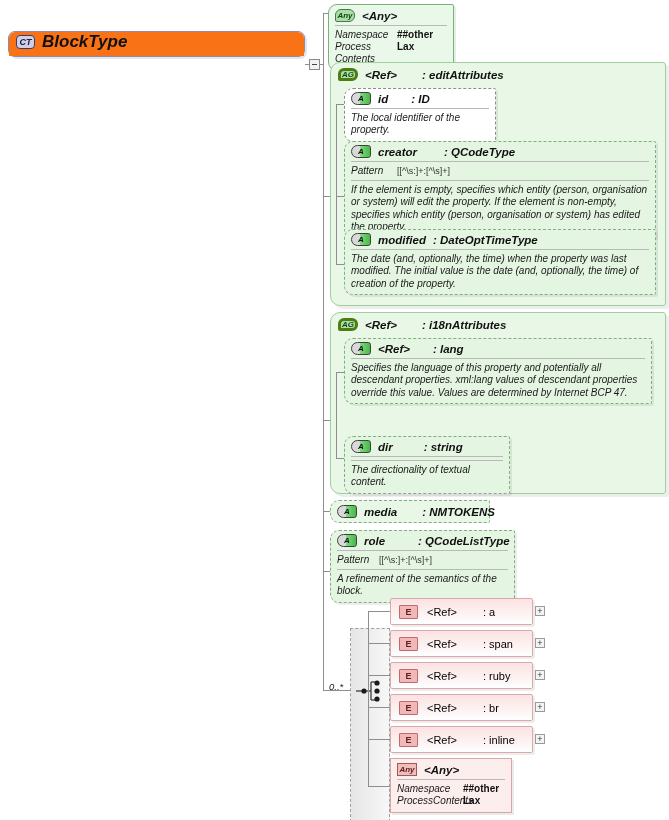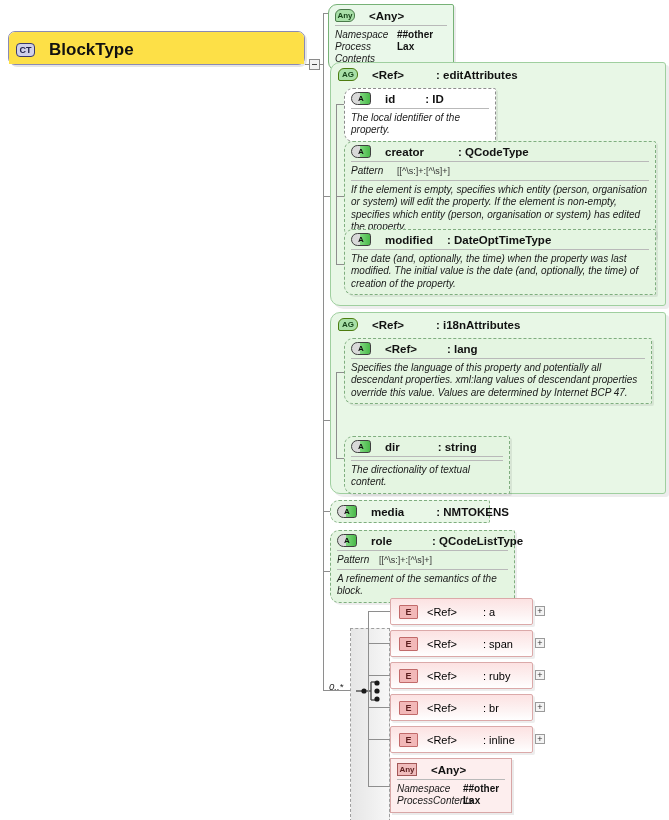--- a/index.html
+++ b/index.html
@@ -22,52 +22,52 @@
   }
   .badge-any-top{
     width:20px;height:13px;border:1px solid #4a7a4a;border-radius:6px 6px 6px 2px;
     background:#a8e0a8;color:#17441a;font-size:8px;
   }
   .badge-any-bot{
     width:20px;height:13px;border:1px solid #a35858;border-radius:0;
     background:#f0bcbc;color:#5a1e1e;font-size:8px;
   }
   .badge-ag{
-    width:20px;height:13px;border:1px solid #4d7c0f;border-radius:6px 6px 6px 2px;
+    width:20px;height:13px;border:3px solid #4d7c0f;border-radius:6px 6px 6px 2px;
     background:#a8e0a8;color:#17441a;font-size:8px;
   }
   .badge-a{
     width:20px;height:13px;border:1px solid #3f3f3f;border-radius:7px 3px 3px 7px;
     background:linear-gradient(90deg,#d9d9d9 0%,#d9d9d9 45%,#7ed87e 46%,#49b949 100%);
     color:#111;font-size:8px;
   }
   .badge-e{
     width:19px;height:14px;border:1.5px solid #c16a6a;border-radius:1px;
     background:#f2b8b8;color:#5c1f1f;font-size:9px;
   }
 
   
-  .hdr{display:flex;align-items:center;gap:14px;}
+  .hdr{display:flex;align-items:center;gap:7px;font-style:italic;}
   .hdr .nm{font-weight:bold;font-size:11.5px;color:#111;white-space:nowrap;}
   .hdr .ty{font-weight:bold;font-size:11.5px;color:#111;white-space:nowrap;}
   .sep{height:1px;background:#9a9a9a;margin:3px 0 3px 0;}
   .sep.light{background:#b9b9b9;}
   .doc{font-style:italic;font-size:10px;line-height:12.3px;color:#1a1a1a;}
   .propline{display:flex;font-size:10px;line-height:12px;}
   .propline .k{font-style:italic;color:#1a1a1a;}
   .propline .v{font-weight:bold;color:#111;white-space:pre-line;}
 
   
   .ct-box{
     left:8px;top:31px;width:297px;
     border:1px solid #8a8ab5;border-radius:7px;background:#ffffff;
     box-shadow:2px 2px 0 rgba(0,0,0,.10);
     box-sizing:border-box;
   }
-  .ct-title{background:#fde047;border-radius:6px 6px 0 0;padding:8px 7px 4px 7px;}
+  .ct-title{background:#f97316;border-radius:6px 6px 0 0;padding:0 7px 4px 7px;}
   .ct-body{padding:2px 7px 6px 7px;background:#fff;border-radius:0 0 6px 6px;}
 
   
   .any-top{
     left:328px;top:4px;width:126px;
     border:1px solid #77b277;background:#eaf8ea;
     border-radius:9px 2px 2px 9px;
     box-shadow:2px 2px 0 rgba(0,0,0,.08);
     padding:4px 6px 5px 6px;box-sizing:border-box;
   }

